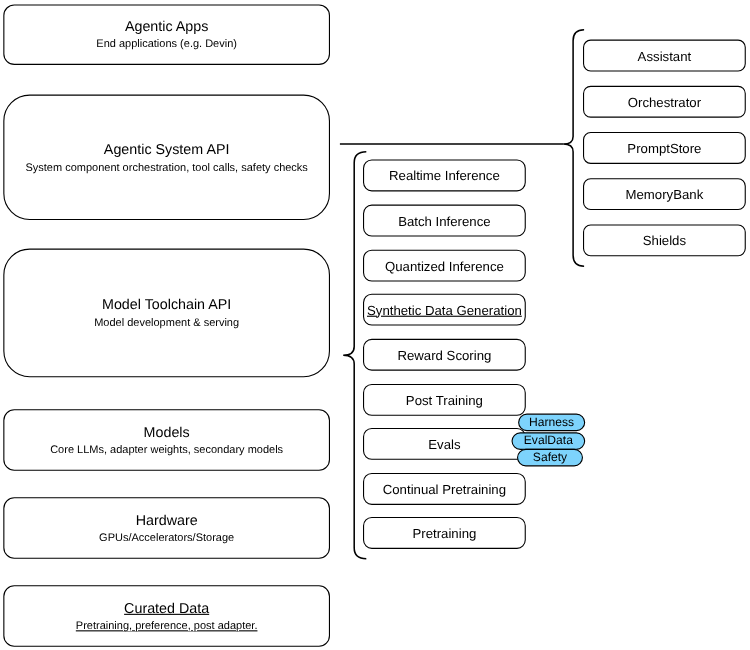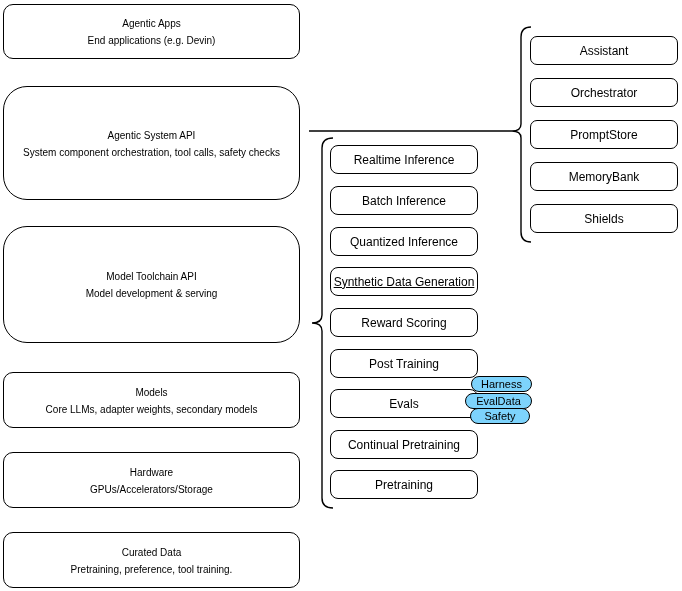--- a/index.html
+++ b/index.html
@@ -34,21 +34,21 @@
     border: 1.4px solid #000000;
     background: #ffffff;
     display: flex;
     flex-direction: column;
     align-items: center;
     justify-content: center;
     gap: 5px;
     text-align: center;
   }
   .bigbox .title {
-    font-size: 10px;
+    font-size: 13px;
     line-height: 13px;
     white-space: nowrap;
   }
   .bigbox .subtitle {
     font-size: 10px;
     line-height: 11px;
     white-space: nowrap;
   }
   .r-small { border-radius: 10px; }
   .r-large { border-radius: 24px; }
@@ -126,23 +126,23 @@
   <div class="bigbox r-small" style="top:372px; height:56px;">
     <div class="title">Models</div>
     <div class="subtitle">Core LLMs, adapter weights, secondary models</div>
   </div>
 
   <div class="bigbox r-small" style="top:452px; height:56px;">
     <div class="title">Hardware</div>
     <div class="subtitle">GPUs/Accelerators/Storage</div>
   </div>
 
-  <div class="bigbox r-small" style="top:532px; height:56px;">
+  <div class="bigbox r-small" style="top:532px; height:56px;text-decoration:underline;">
     <div class="title">Curated Data</div>
-    <div class="subtitle">Pretraining, preference, tool training.</div>
+    <div class="subtitle">Pretraining, preference, post adapter.</div>
   </div>
 
   <div class="midbox" style="top:145px;">Realtime Inference</div>
   <div class="midbox" style="top:186px;">Batch Inference</div>
   <div class="midbox" style="top:227px;">Quantized Inference</div>
   <div class="midbox" style="top:267px;text-decoration:underline;">Synthetic Data Generation</div>
   <div class="midbox" style="top:308px;">Reward Scoring</div>
   <div class="midbox" style="top:349px;">Post Training</div>
   <div class="midbox" style="top:389px;">Evals</div>
   <div class="midbox" style="top:430px;">Continual Pretraining</div>

